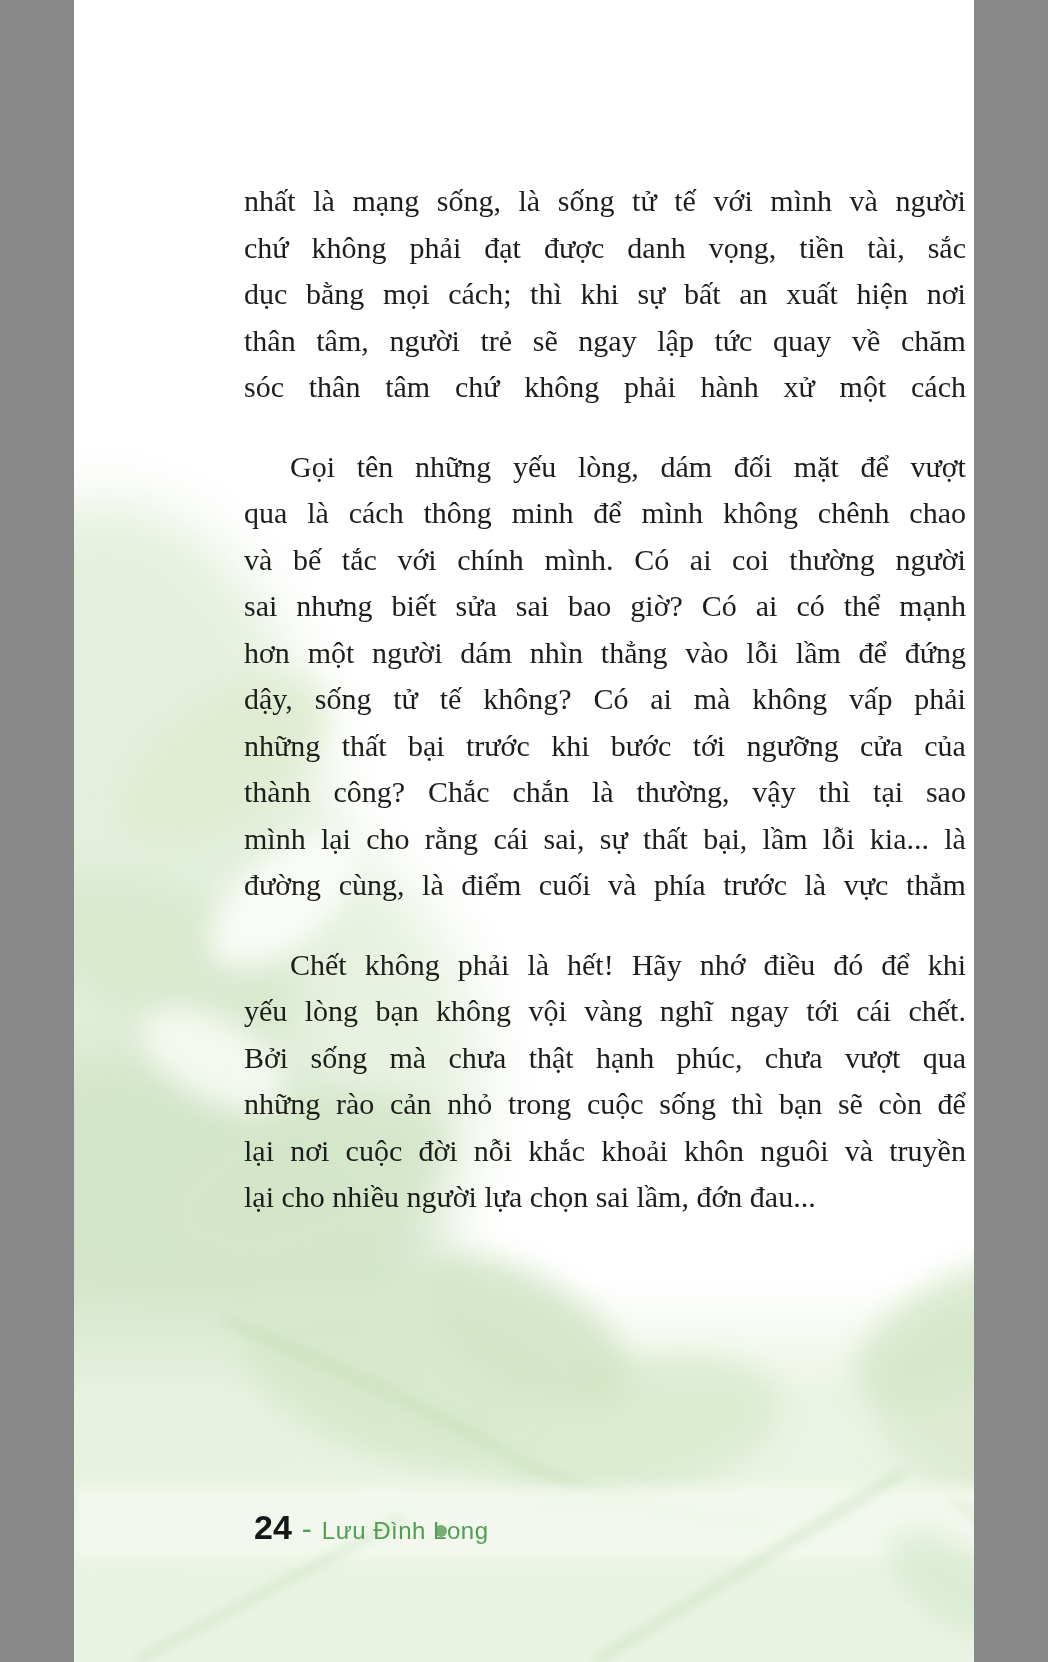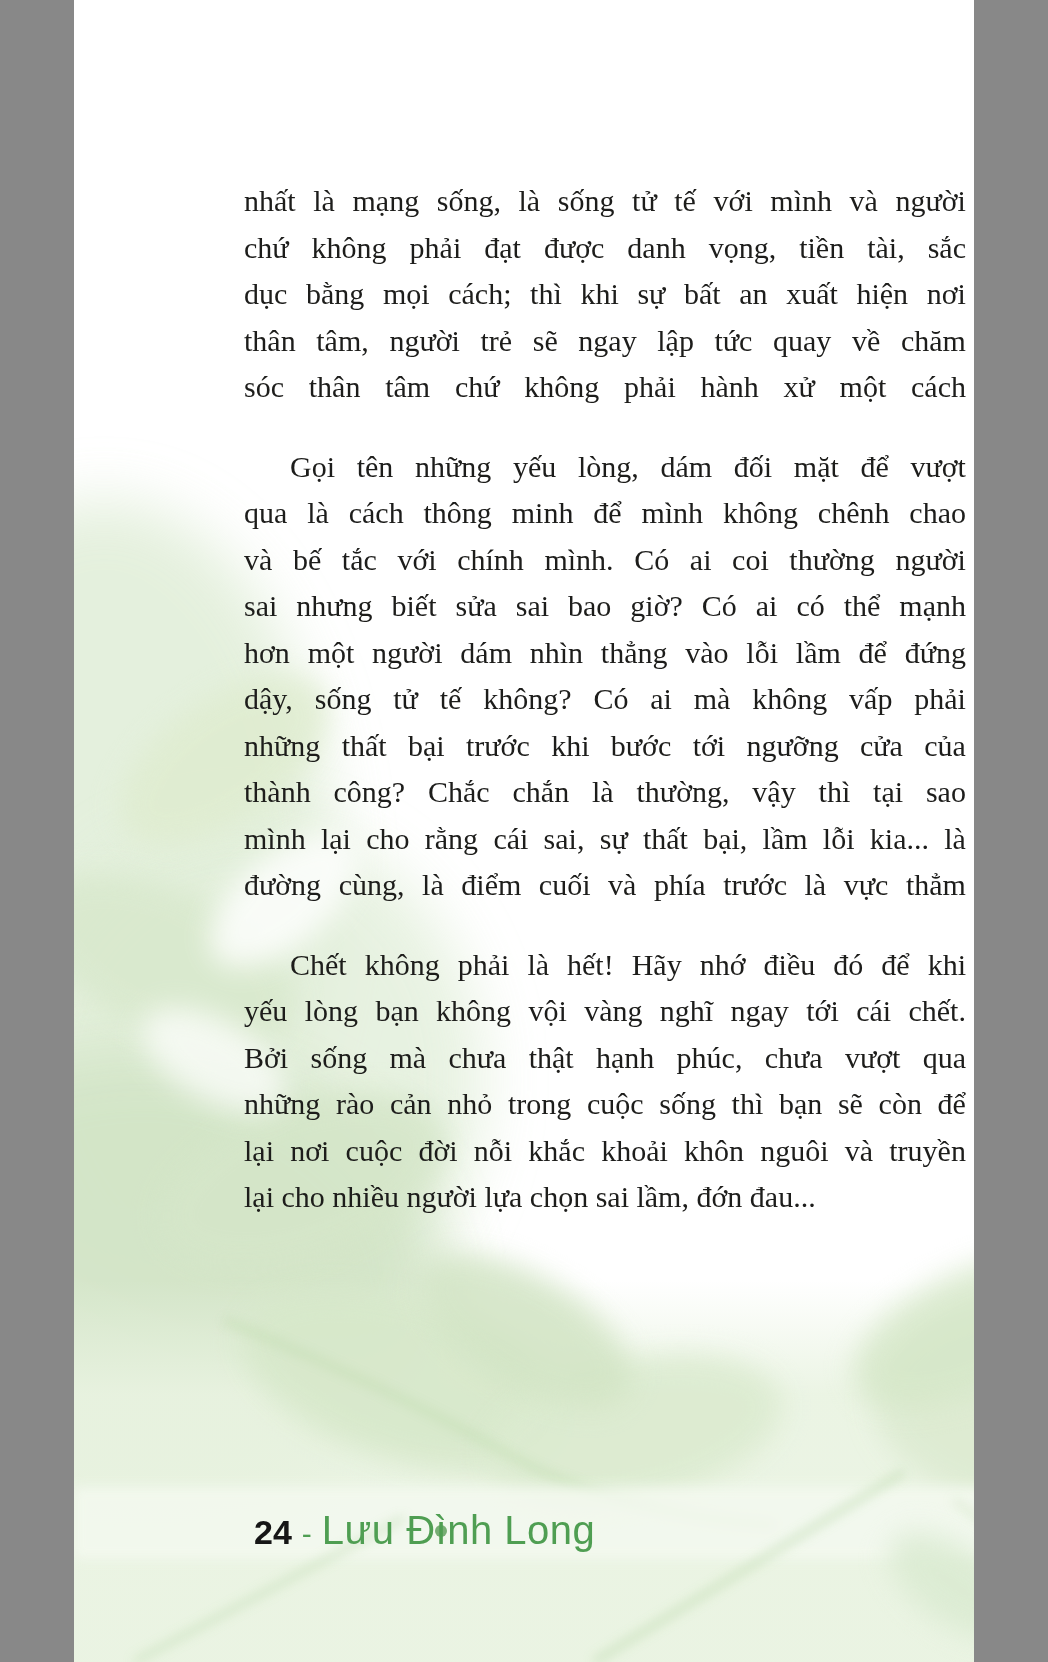--- a/index.html
+++ b/index.html
@@ -25,21 +25,21 @@
   .line.last{display:block;text-align:left;}
   .para.indent .line:first-child{padding-left:46px;}
   .footer{
     position:absolute;left:180px;top:1493px;z-index:2;
     display:flex;align-items:baseline;gap:10px;
     font-family:"Liberation Sans","DejaVu Sans",sans-serif;
     margin-top:15px;
   }
   .pgnum{font-weight:bold;font-size:34px;color:#161616;}
   .sep{font-size:30px;}
-  .author{font-size:40px;letter-spacing:0.5px;}
+  .author{font-size:24px;letter-spacing:0.5px;}
 </style>
 </head>
 <body>
 
 <div class="page">
 
   <svg class="bg" viewBox="0 0 1048 1662" xmlns="http://www.w3.org/2000/svg">
     <defs>
       <filter id="b30" x="-40%" y="-40%" width="180%" height="180%">
           <feGaussianBlur stdDeviation="30"></feGaussianBlur>

